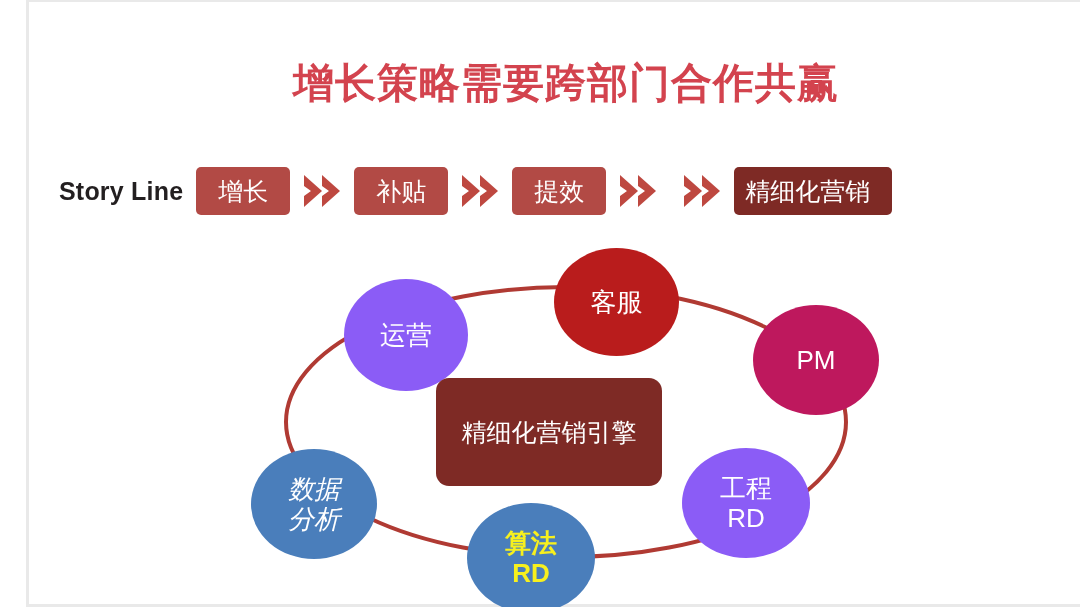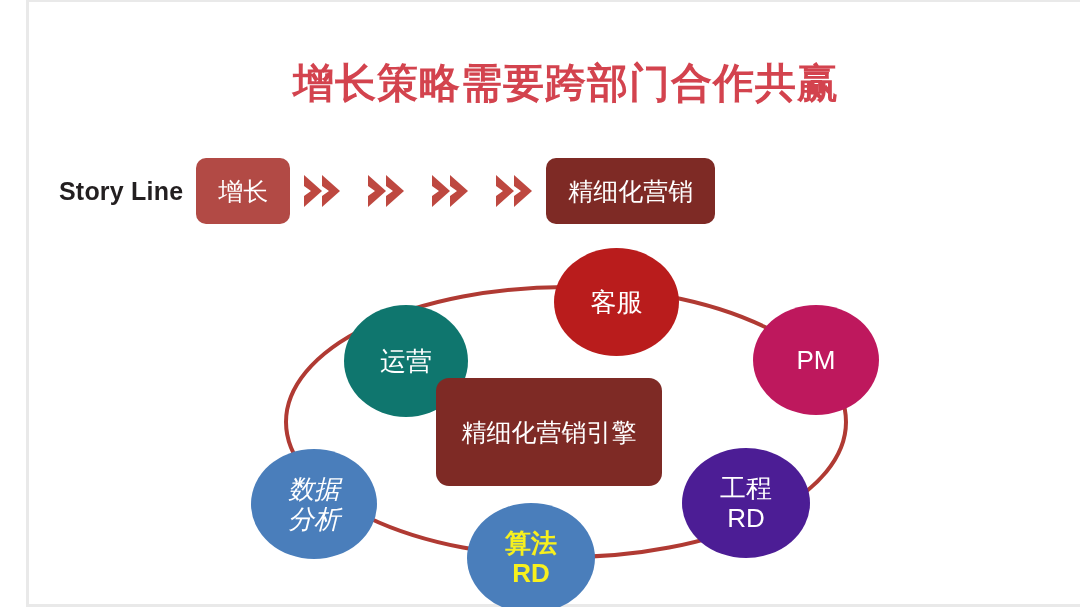--- a/index.html
+++ b/index.html
@@ -58,35 +58,36 @@
   }
   #storyline-label {
     font-size: 25px;
     font-weight: bold;
     color: #231f20;
     white-space: nowrap;
     margin-right: 13px;
     letter-spacing: 0.2px;
   }
   .sl-chip {
-    height: 66px;
-    border-radius: 10px;
+    height: 48px;
+    border-radius: 5px;
     background: #b24a45;
     color: #ffffff;
     display: flex;
     align-items: center;
     justify-content: center;
     font-size: 25px;
     padding: 0 22px;
     white-space: nowrap;
     box-sizing: border-box;
     text-align: right;
   }
   .sl-chip.dark {
     background: #7e2a25;
+    padding-left: 11px;
   }
   .sl-arrow {
     width: 40px;
     height: 38px;
     margin: 0 12px;
     flex: 0 0 auto;
     display: block;
   }
 
   
@@ -154,46 +155,48 @@
 
   <div id="title">增长策略需要跨部门合作共赢</div>
 
   <div id="storyline">
     <div id="storyline-label">Story Line</div>
     <div id="storyline-steps" style="display:flex; align-items:center;">
         <div class="sl-chip">增长</div>
         <svg class="sl-arrow" viewBox="0 0 40 38">
           <path d="M2 3 L20 19 L2 35 L2 24 L9 19 L2 14 Z M20 3 L38 19 L20 35 L20 24 L27 19 L20 14 Z" fill="#be4840"></path>
         </svg>
-        <svg class="sl-arrow" viewBox="0 0 40 38">
-          <path d="M2 3 L20 19 L2 35 L2 24 L9 19 L2 14 Z M20 3 L38 19 L20 35 L20 24 L27 19 L20 14 Z" fill="#be4840"></path>
-        </svg>
+        <div class="sl-chip">补贴</div>
+        <svg class="sl-arrow" viewBox="0 0 40 38">
+          <path d="M2 3 L20 19 L2 35 L2 24 L9 19 L2 14 Z M20 3 L38 19 L20 35 L20 24 L27 19 L20 14 Z" fill="#be4840"></path>
+        </svg>
+        <div class="sl-chip">提效</div>
         <svg class="sl-arrow" viewBox="0 0 40 38">
           <path d="M2 3 L20 19 L2 35 L2 24 L9 19 L2 14 Z M20 3 L38 19 L20 35 L20 24 L27 19 L20 14 Z" fill="#be4840"></path>
         </svg>
         <svg class="sl-arrow" viewBox="0 0 40 38">
           <path d="M2 3 L20 19 L2 35 L2 24 L9 19 L2 14 Z M20 3 L38 19 L20 35 L20 24 L27 19 L20 14 Z" fill="#be4840"></path>
         </svg>
         <div class="sl-chip dark">精细化营销</div>
       </div>
   </div>
 
   <div id="diagram">
 
     <svg id="ring-svg" viewBox="0 0 1080 375">
       <ellipse id="ring-ellipse" fill="none" cx="540" cy="190" rx="280" ry="135" stroke="#b03a33" stroke-width="4"></ellipse>
     </svg>
 
     <div id="nodes-layer">
         <div class="node" style="left: 528px; top: 16px; width: 125px; height: 108px; background: #b91c1c;">客服</div>
-        <div class="node" style="left: 318px; top: 73px; width: 124px; height: 112px; background: #0f766e;">运营</div>
+        <div class="node" style="left: 318px; top: 47px; width: 124px; height: 112px; background: #8b5cf6;">运营</div>
         <div class="node" style="left: 727px; top: 73px; width: 126px; height: 110px; background: #be185d;">PM</div>
         <div class="node" style="left: 225px; top: 217px; width: 126px; height: 110px; background: rgb(74, 126, 187); font-style: italic;">数据
 分析</div>
-        <div class="node" style="left: 656px; top: 216px; width: 128px; height: 110px; background: #4c1d95;">工程
+        <div class="node" style="left: 656px; top: 216px; width: 128px; height: 110px; background: #8b5cf6;">工程
 RD</div>
         <div class="node highlight" style="left: 441px; top: 271px; width: 128px; height: 110px; background: rgb(74, 126, 187);">算法
 RD</div>
       </div>
 
     <div id="center-box">精细化营销引擎</div>
   </div>
 
 </div>
 

